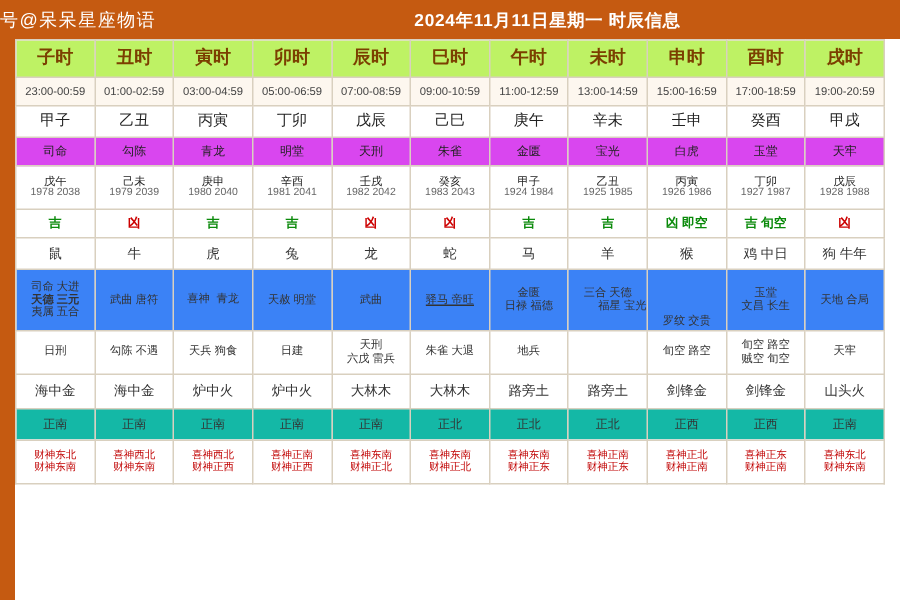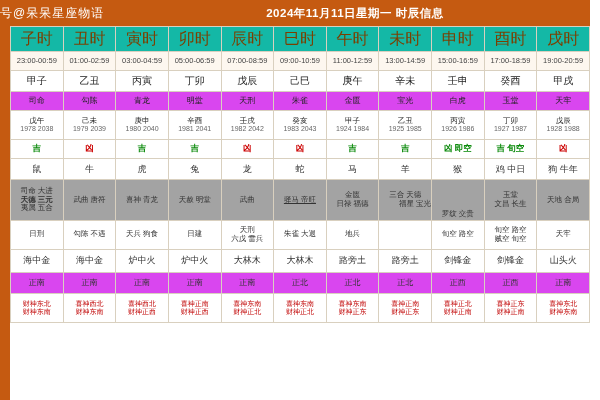--- a/index.html
+++ b/index.html
@@ -11,21 +11,21 @@
   }
   .page{position:relative;width:600px;height:400px;box-sizing:border-box;}
 
   
   .left-band{
     position:absolute;left:0;top:0;width:10px;height:400px;
     background:#c55a11;
   }
   
   .header{
-    position:absolute;left:0;top:0;width:590px;height:26px;
+    position:absolute;left:10px;top:0;width:590px;height:26px;
     background:#c55a11;color:#fff;
     display:flex;align-items:center;
   }
   .brand{
     position:absolute;left:0;top:0;height:26px;
     display:flex;align-items:center;
     color:#fff;font-size:12px;letter-spacing:1px;white-space:nowrap;
   }
   .header-title{
     width:100%;text-align:center;font-size:11.5px;font-weight:bold;
@@ -41,33 +41,33 @@
     border:1px solid #d9d0bf;
     text-align:center;
     vertical-align:middle;
     font-size:8px;
     color:#333;
     padding:1px 0;
     line-height:1.15;
     word-break:break-all;
   }
   .row-shi td{
-    background:#14b8a6;
-    font-size:16px;font-weight:normal;color:#7b3f00;height:22px;
+    background:#bef264;
+    font-size:12px;font-weight:bold;color:#7b3f00;height:22px;
   }
   .row-range td{background:#fdf7ef;font-size:7.5px;color:#444;height:16px;}
   .row-gz td{background:#fff;font-size:10px;color:#222;height:18px;}
   .row-shen td{background:#d946ef;font-size:8px;color:#222;height:16px;}
   .row-chong td{background:#fff;font-size:7.5px;color:#222;height:26px;margin-left:37px;}
   .row-ji td{background:#fff;font-size:8.5px;height:16px;}
   .row-zodiac td{background:#fff;font-size:9px;height:18px;}
-  .row-yi td{background:#a3a3a3;font-size:7.5px;height:34px;}
+  .row-yi td{background:#3b82f6;font-size:7.5px;height:34px;}
   .row-ji2 td{background:#fff;font-size:7.5px;height:26px;}
   .row-nayin td{background:#fff;font-size:9px;height:20px;}
-  .row-cai td{background:#d946ef;font-size:8px;height:18px;}
+  .row-cai td{background:#14b8a6;font-size:8px;height:18px;}
   .row-fang td{background:#fff;font-size:7px;height:26px;color:#c00000;}
 
   .ji-green{color:#0b8a0b;font-weight:bold;}
   .ji-red{color:#cc0000;font-weight:bold;}
   .sub{display:block;font-size:7px;color:#666;}
   .two-line span{display:block;}
 </style>
 </head>
 <body>
 
@@ -208,21 +208,21 @@
       <tr class="row-yi">
           <td>
             <span style="display: block;">司命 大进</span>
             <span style="display: block; font-weight: bold;">天德 三元</span>
             <span style="display: block;">夷属 五合</span>
           </td>
           <td>
             <span style="display: block;">武曲 唐符</span>
           </td>
           <td>
-            <span style="display: block;">喜神 青龙</span>
+            <span style="display: block; font-family: Liberation Mono, monospace;">喜神 青龙</span>
           </td>
           <td>
             <span style="display: block;">天赦 明堂</span>
           </td>
           <td>
             <span style="display: block;">武曲</span>
           </td>
           <td>
             <span style="display: block; text-decoration: underline;">驿马 帝旺</span>
           </td>

